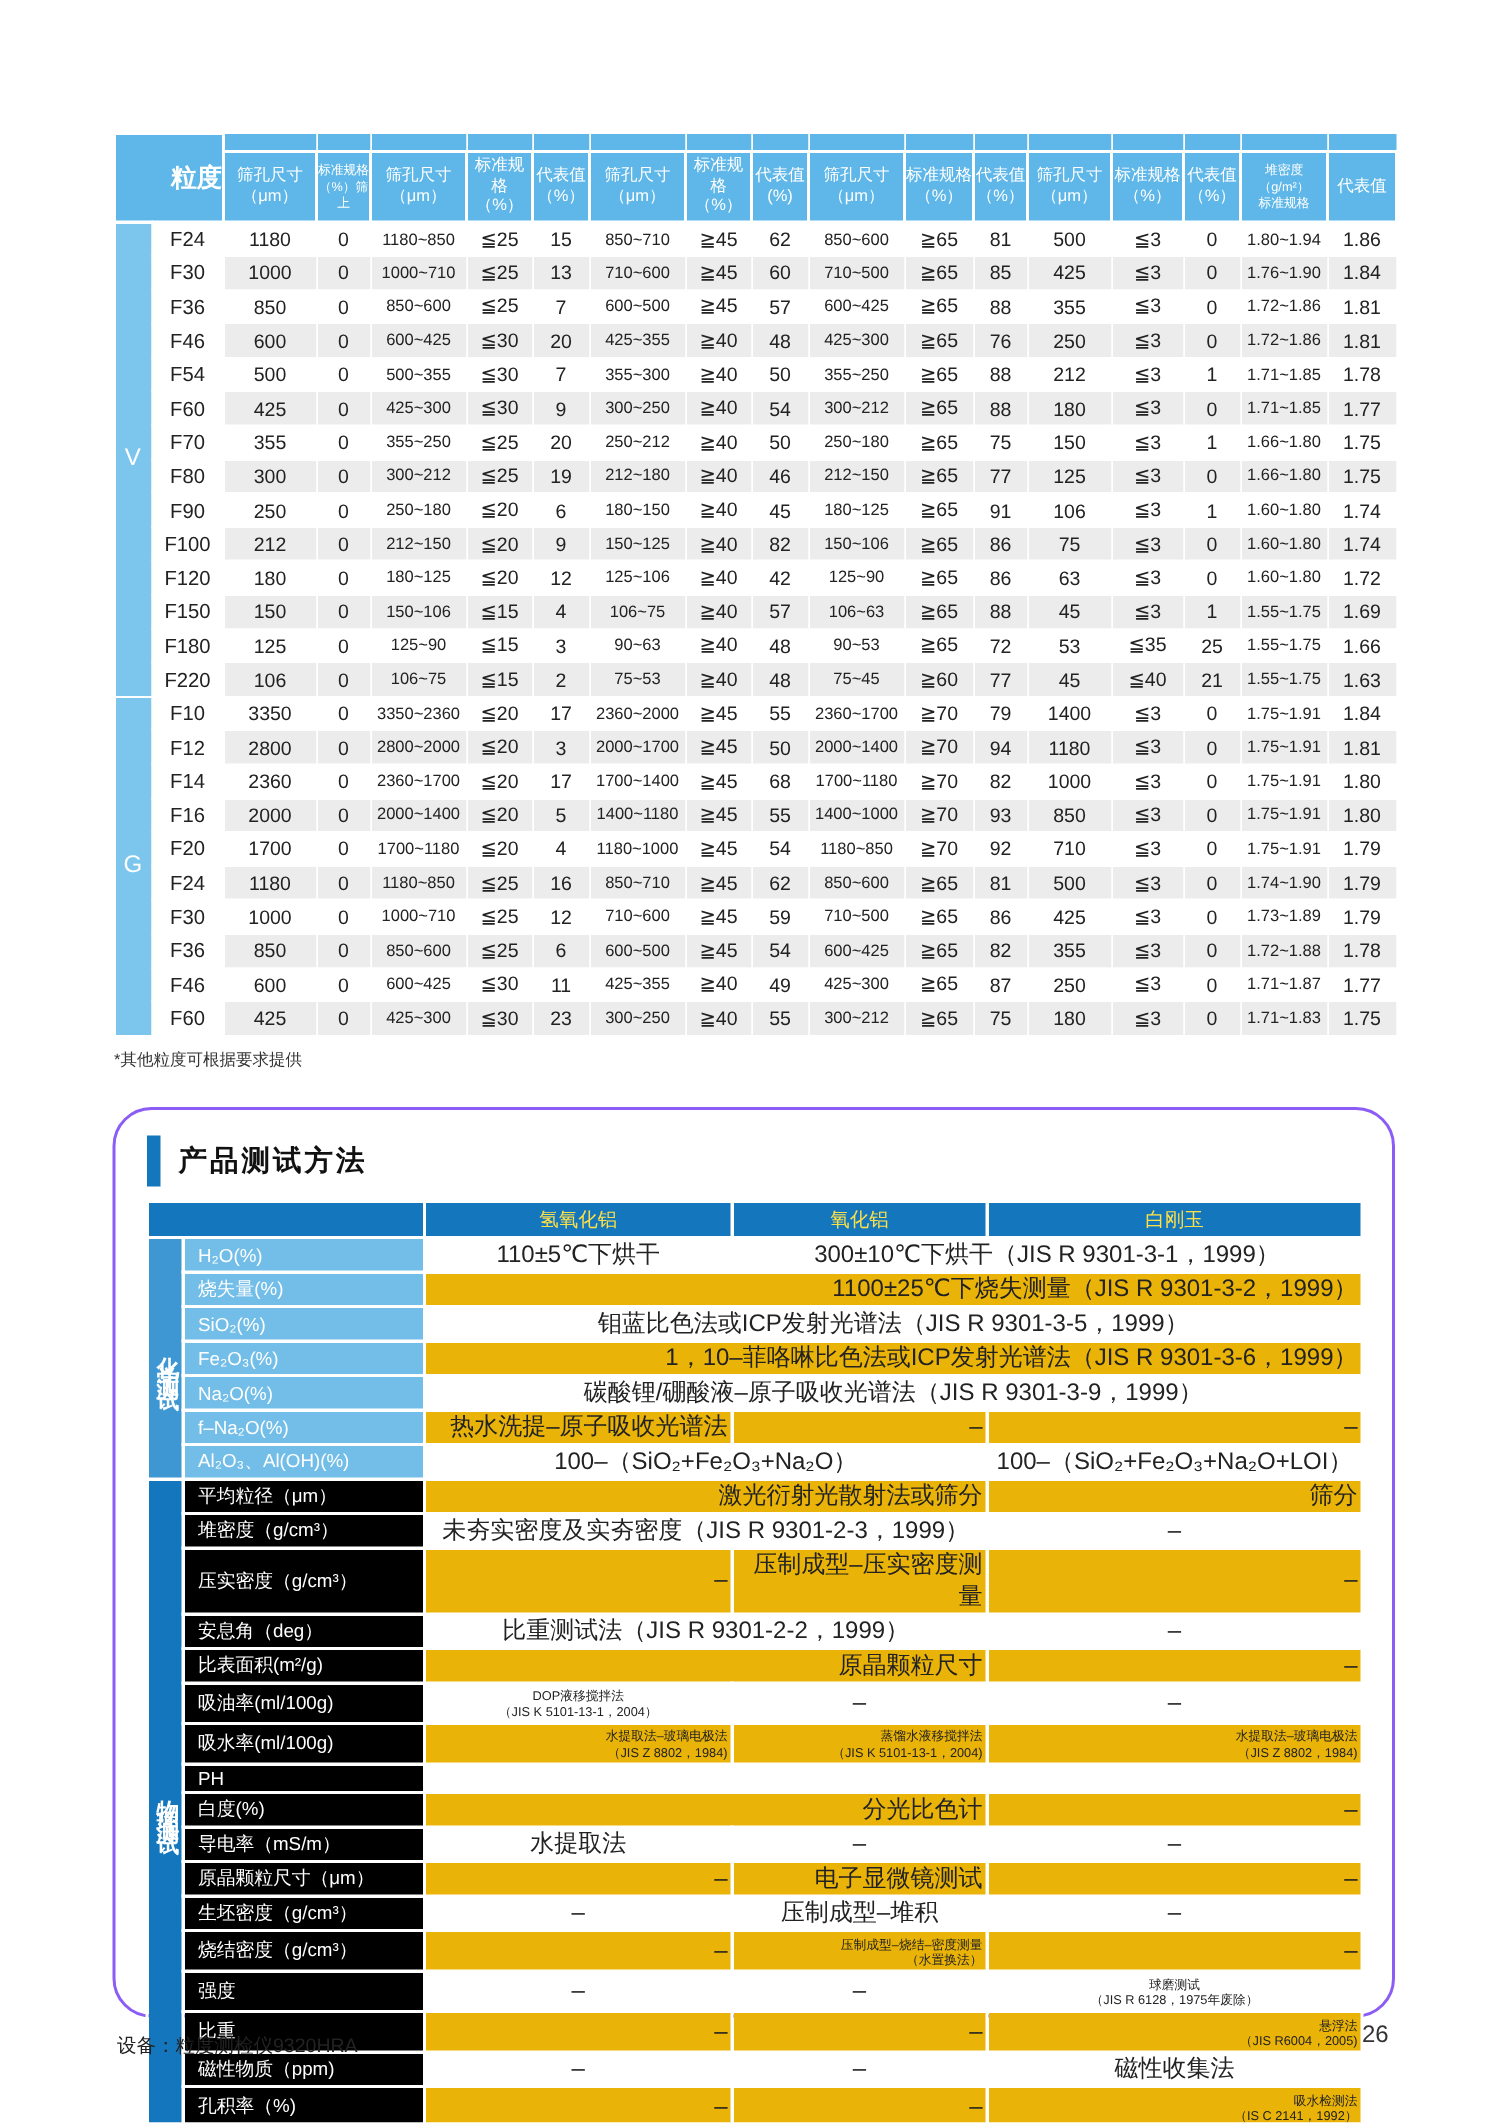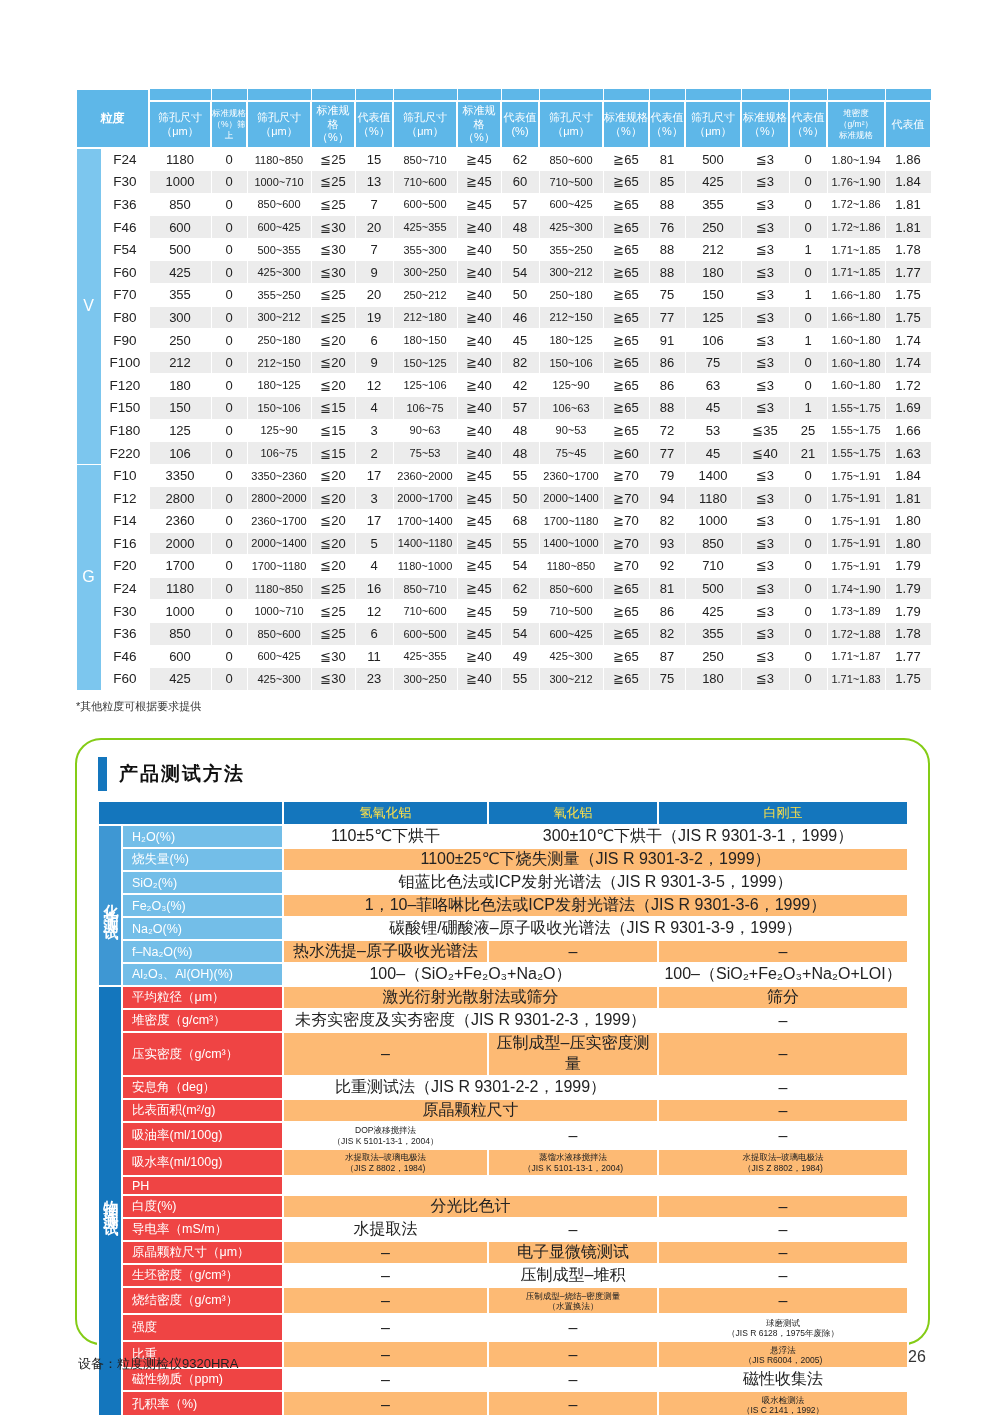--- a/index.html
+++ b/index.html
@@ -6,53 +6,53 @@
   .page{position:relative;width:1000px;height:1415px;background:#fff;
         font-family:"Liberation Sans","DejaVu Sans",sans-serif;color:#222;overflow:hidden;}
 
   
   #specTable{position:absolute;left:75px;top:88px;width:855px;table-layout:fixed;
              border-collapse:collapse;}
   #specTable th,#specTable td{padding:0;text-align:center;vertical-align:middle;
              white-space:pre-line;overflow:hidden;}
   #specTable th{background:#5EB7E8;color:#fff;font-weight:bold;border:2px solid #fff;}
   #specTable .strip{height:11px;border:0;border-bottom:2px solid #fff;border-left:1px solid #fff;}
-  #specTable .corner{font-size:12px;}
+  #specTable .corner{font-size:17px;text-align:right;}
   #specTable .hc{font-size:11px;line-height:1.25;font-weight:normal;}
   #specTable .hsm{font-size:8.5px;line-height:1.3;}
   #specTable td{border:1px solid #fff;font-size:13px;color:#222;}
   #specTable tr.alt td{background:#ECECEC;}
   #specTable td.flab{background:#fff !important;font-size:13.5px;}
   #specTable td.band{background:#7CC6EE !important;color:#fff;font-size:16px;border:1px solid #fff;}
   #specTable td.rng{font-size:11px;}
 
   .footnote{position:absolute;left:76px;top:699px;font-size:11px;color:#333;}
 
   
   .mbox{position:absolute;left:75px;top:738px;width:855px;height:607px;box-sizing:border-box;
-        border:2px solid #84cc16;border-radius:26px;background:#fff;}
+        border:2px solid #8b5cf6;border-radius:26px;background:#fff;}
   .mtitle{position:absolute;left:21px;top:17px;display:flex;align-items:center;gap:12px;}
   .mtitle .bar{width:9px;height:34px;background:#1476BD;}
   .mtitle .txt{font-size:19px;font-weight:bold;color:#111;letter-spacing:2px;}
 
   #methodsTable{position:absolute;left:20px;top:60px;width:810px;table-layout:fixed;
                 border-collapse:collapse;}
   #methodsTable th,#methodsTable td{padding:0 2px;text-align:center;vertical-align:middle;
                 white-space:pre-line;overflow:hidden;border:2px solid #fff;}
   #methodsTable th.mh{background:#1476BD;color:#fde047;font-size:13px;font-weight:normal;height:22px;}
   #methodsTable td.mband{color:#fff;}
   #methodsTable td.mband.chem{background:#3E97D3;}
   #methodsTable td.mband.phys{background:#1476BD;}
   .vt{writing-mode:vertical-rl;text-orientation:upright;margin:0 auto;letter-spacing:7px;
       font-size:15px;font-weight:bold;color:#fff;}
   #methodsTable td.mlab{background:#73BEE8;color:#fff;font-size:12.5px;text-align:left;
       padding-left:9px;}
-  #methodsTable tr.phys-row td.mlab{background:#ef4444;}
+  #methodsTable tr.phys-row td.mlab{background:#000000;}
   #methodsTable td.mc{font-size:16px;color:#222;background:#fff;}
-  #methodsTable tr.alt td.mc{background:#fdba74;}
+  #methodsTable tr.alt td.mc{background:#eab308;text-align:right;}
   #methodsTable td.msm{font-size:8.5px;line-height:1.2;}
 
   .equip{position:absolute;left:78px;top:1355px;font-size:13px;color:#222;}
   .pagenum{position:absolute;left:908px;top:1348px;font-size:16px;color:#333;}
 </style>
 </head>
 <body>
 
 <div class="page">
 

